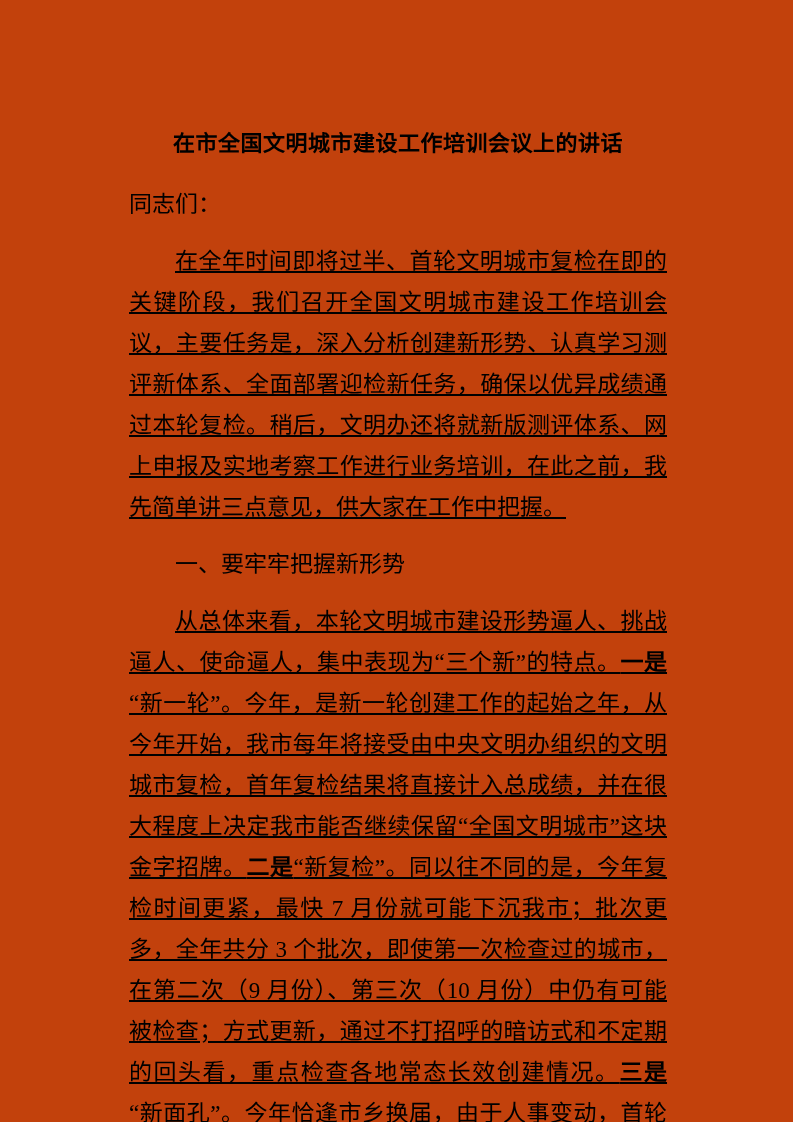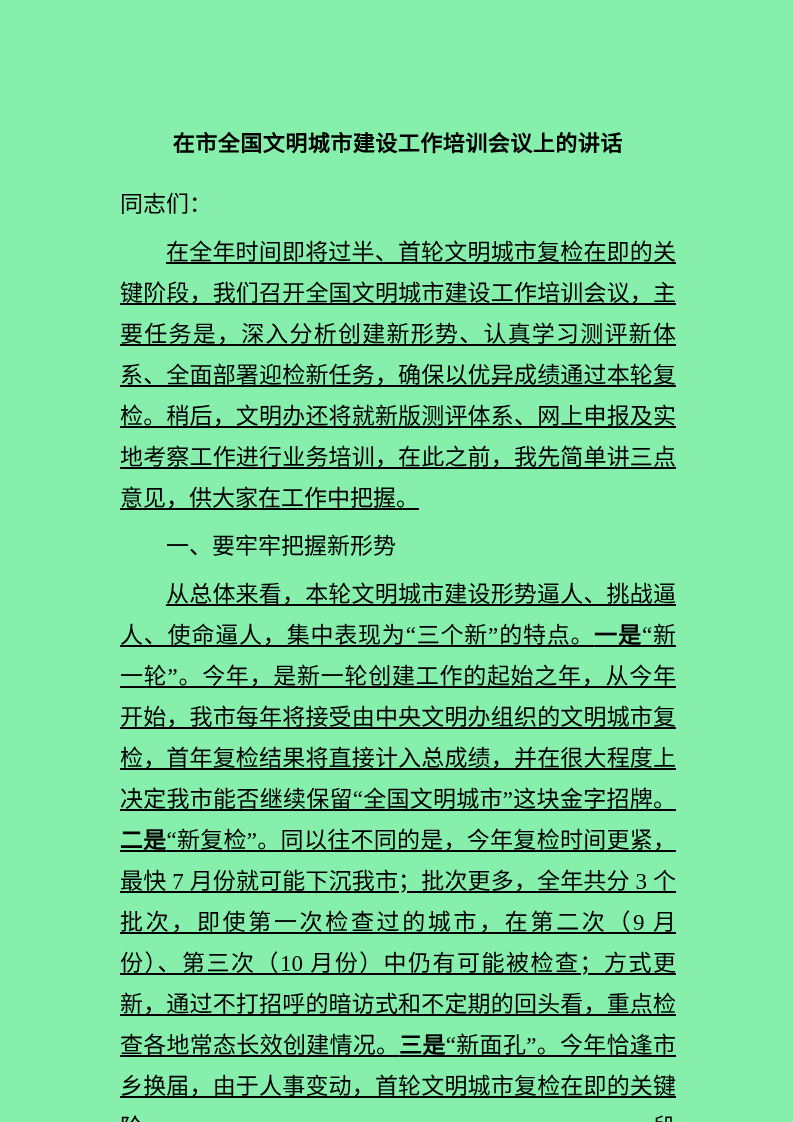--- a/index.html
+++ b/index.html
@@ -10,42 +10,42 @@
   body {
     width: 793px;
     height: 1122px;
     font-family: "Liberation Serif", "DejaVu Serif", serif;
     color: #000000;
   }
   .page {
     position: relative;
     width: 793px;
     height: 1122px;
-    background: #86efac;
+    background: #c2410c;
     overflow: hidden;
     box-sizing: border-box;
   }
   .doc-title {
     margin: 0;
     padding: 132px 110px 0 113px;
     font-size: 22px;
     line-height: 24px;
     font-weight: bold;
     text-align: center;
     letter-spacing: 0.5px;
   }
   .doc-body {
     margin: 28px 110px 0 113px;
     font-size: 23px;
     line-height: 41px;
     text-align: justify;
     text-justify: inter-ideograph;
   }
   .doc-body p, .doc-body h2 {
-    margin: 7px;
+    margin: 16px;
     padding: 0;
   }
   .salutation {
     text-indent: 0;
   }
   .para {
     text-indent: 2em;
     text-decoration: underline;
   }
   .section-heading {

